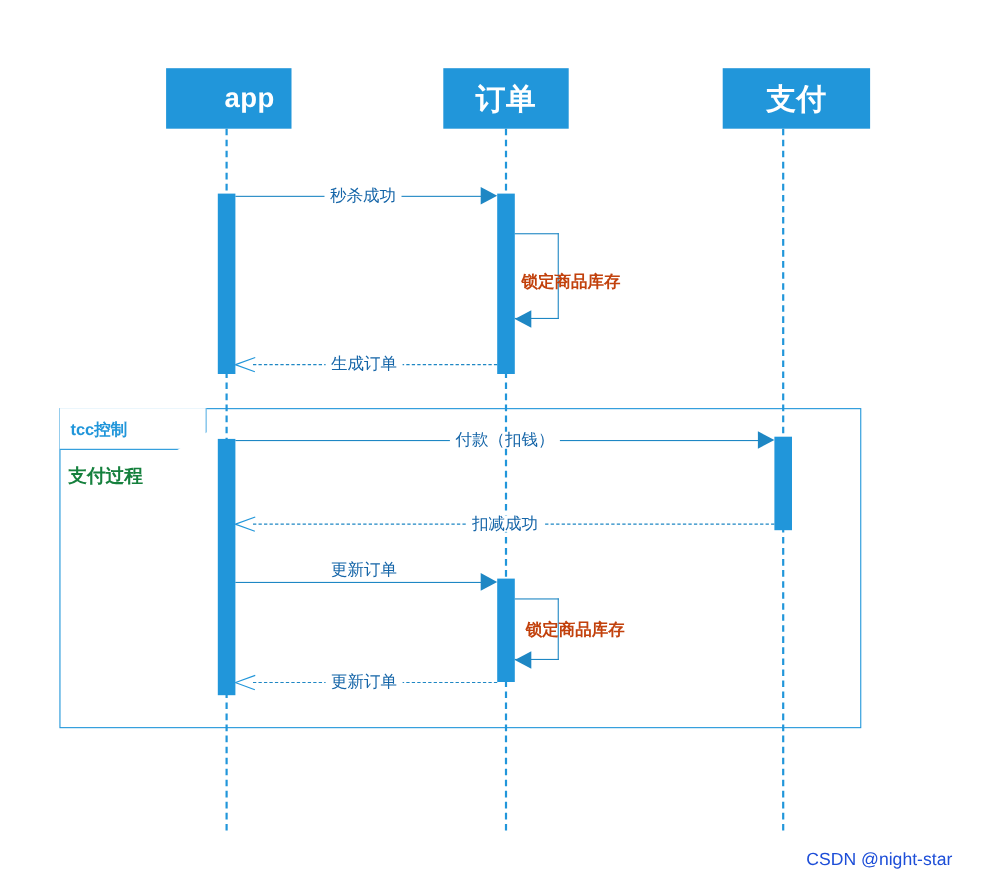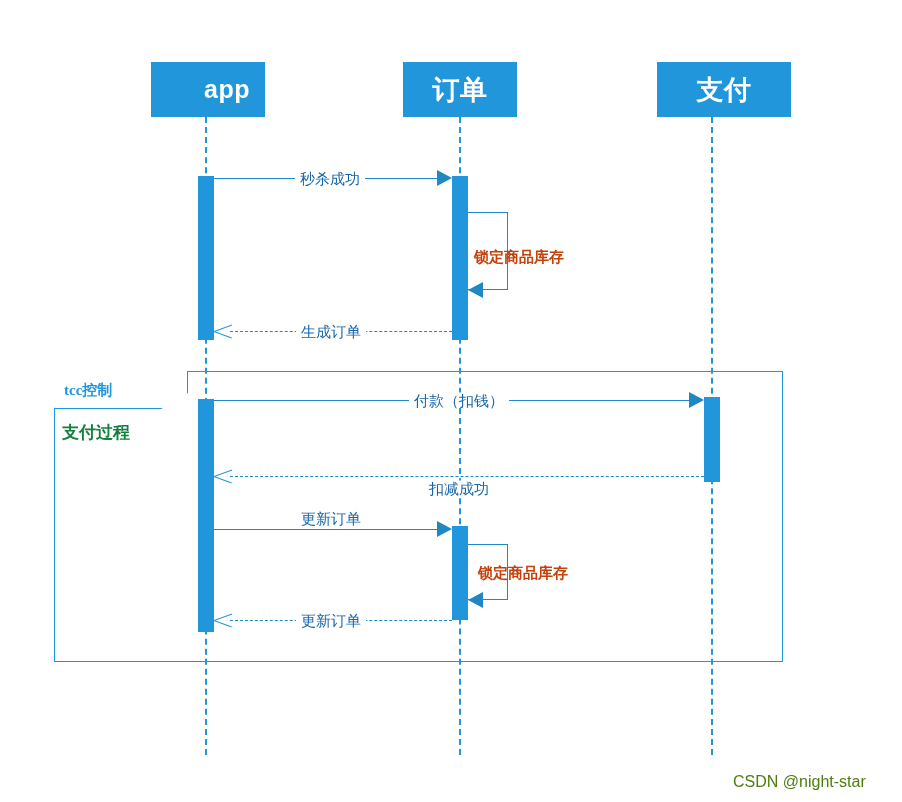--- a/index.html
+++ b/index.html
@@ -134,35 +134,34 @@
     background: #ffffff;
     clip-path: polygon(0 0, 100% 0, 100% 58%, 80% 100%, 0 100%);
   }
   .fragment-operator {
     position: absolute;
     color: #2196da;
     font-size: 15px;
     font-weight: bold;
     white-space: nowrap;
     line-height: 1;
-    font-family: Liberation Serif, serif;
   }
   .fragment-guard {
     position: absolute;
     color: #15803d;
     font-size: 17px;
     font-weight: bold;
     white-space: nowrap;
     line-height: 1;
   }
 
   
   .watermark {
     position: absolute;
-    color: #4d7c0f;
+    color: #1d4ed8;
     font-size: 16px;
     white-space: nowrap;
   }
 </style>
 </head>
 <body>
 
 <div id="canvas">
 
   <div class="lifeline" style="left:205px; top:117px; height:638px;"></div>
@@ -205,21 +204,21 @@
   <div class="msg-line dashed" style="left:230px; top:331px; width:222px;"></div>
   <div class="arrow-open-left" style="left:214px; top:331px;"></div>
   <div class="msg-label" style="left:331px; top:331px;">生成订单</div>
 
   <div class="msg-line" style="left:214px; top:400px; width:476px;"></div>
   <div class="arrow-solid-right" style="left:689px; top:400px;"></div>
   <div class="msg-label" style="left:459px; top:400px;">付款（扣钱）</div>
 
   <div class="msg-line dashed" style="left:230px; top:476px; width:474px;"></div>
   <div class="arrow-open-left" style="left:214px; top:476px;"></div>
-  <div class="msg-label" style="left:459px; top:488px;">扣减成功</div>
+  <div class="msg-label" style="left:459px; top:476px;">扣减成功</div>
 
   <div class="msg-line" style="left:214px; top:529px; width:224px;"></div>
   <div class="arrow-solid-right" style="left:437px; top:529px;"></div>
   <div class="msg-label" style="left:331px; top:518px;text-align:right;">更新订单</div>
 
   <div class="self-loop" style="left:468px; top:544px; width:40px; height:56px;"></div>
   <div class="arrow-solid-left" style="left:468px; top:600px;"></div>
   <div class="self-label" style="left:478px; top:565px;">锁定商品库存</div>
 
   <div class="msg-line dashed" style="left:230px; top:620px; width:222px;"></div>

